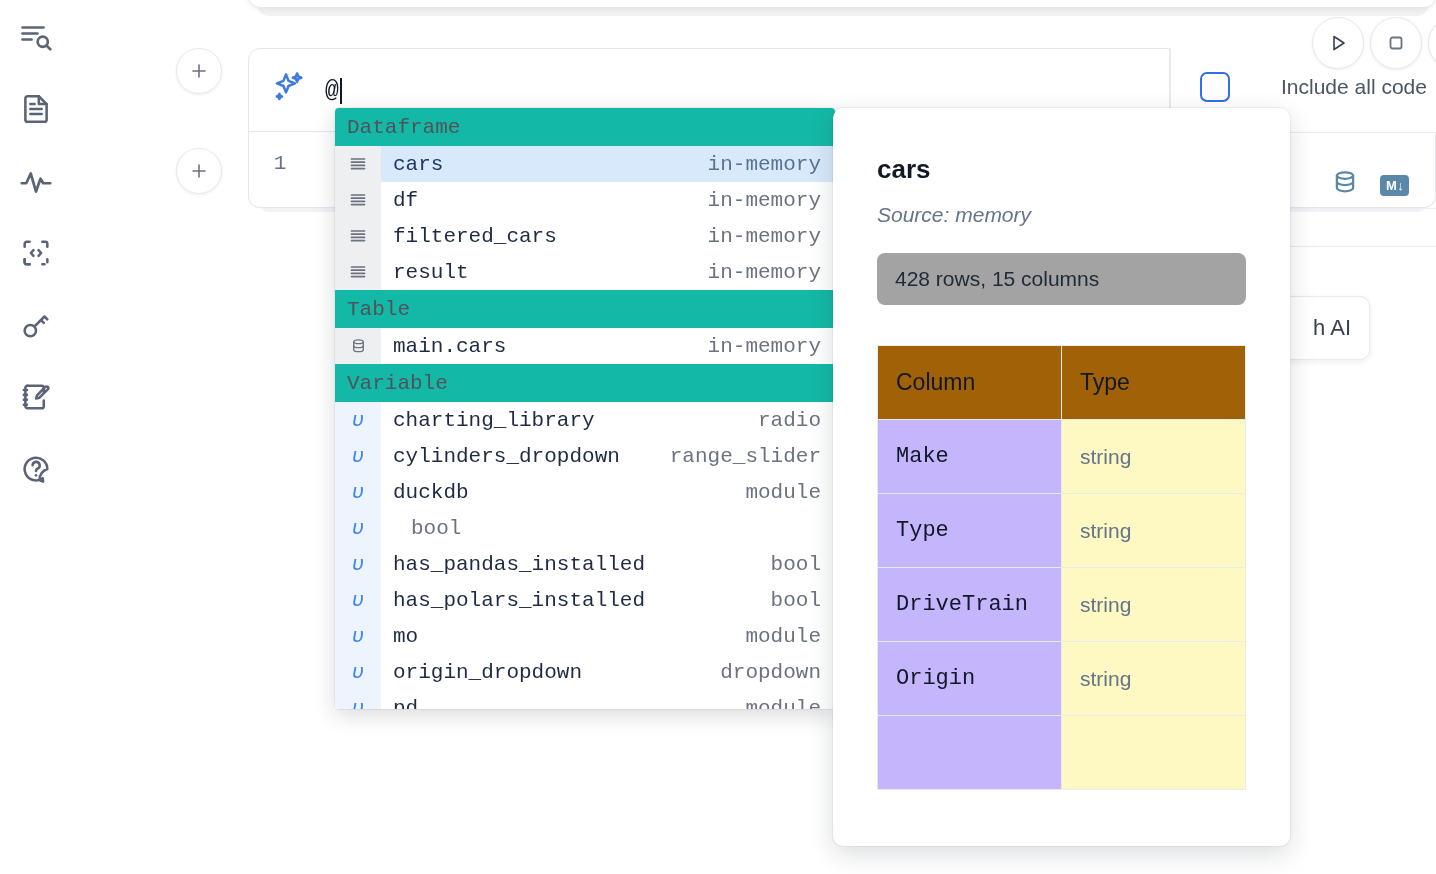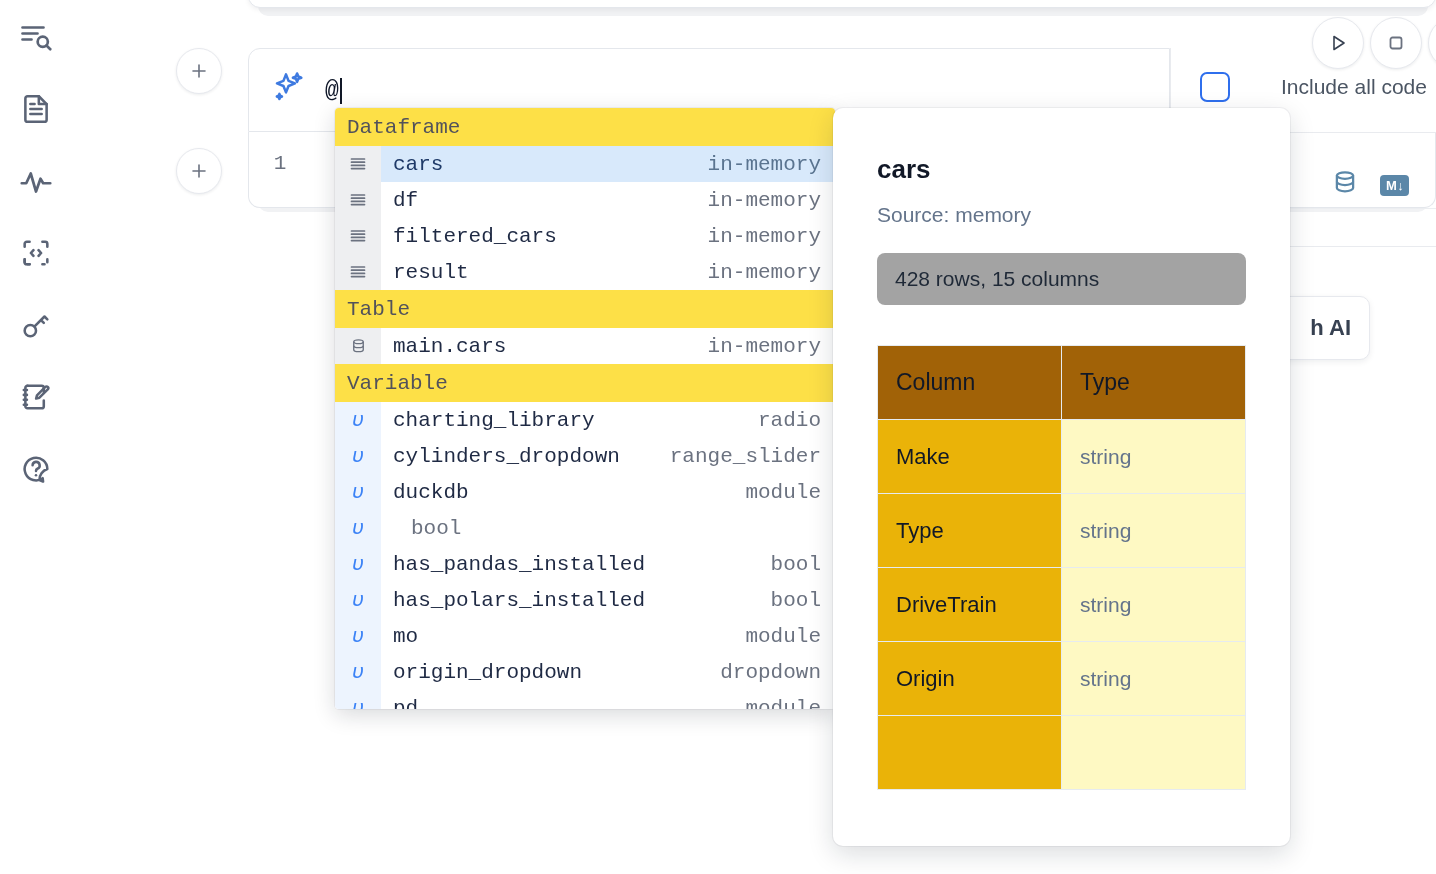--- a/index.html
+++ b/index.html
@@ -91,33 +91,33 @@
   }
 
   .divider-h { position: absolute; background: #e9ebef; height: 1px; }
   .divider-v { position: absolute; background: #e9ebef; width: 1px; }
 
   .ai-chip {
     position: absolute; left: 1222px; top: 296px; width: 148px; height: 64px;
     background: #ffffff; border: 1px solid #e7e9ee; border-radius: 10px;
     box-shadow: 0 2px 6px rgba(16,24,40,.07);
     display: flex; align-items: center; justify-content: flex-end;
-    padding-right: 18px; font-size: 22px; font-weight: bold; color: #374151;
+    padding-right: 18px; font-size: 22px; font-weight: normal; color: #374151;
     overflow: hidden;
   }
 
   
   .ac-list {
     position: absolute; left: 335px; top: 108px; width: 500px; height: 601px;
     background: #ffffff; border-radius: 4px;
     box-shadow: 0 6px 22px rgba(16,24,40,.16), 0 0 0 1px rgba(16,24,40,.05);
     overflow: hidden; z-index: 20;
   }
   .ac-section {
-    height: 38px; background: #fde047; color: #52525b;
+    height: 38px; background: #14b8a6; color: #52525b;
     font-family: "Liberation Mono", monospace; font-size: 21px;
     display: flex; align-items: center; padding-left: 12px;
   }
   .ac-item {
     height: 36px; display: flex; align-items: center; position: relative;
     font-family: "Liberation Mono", monospace; font-size: 21px; cursor: pointer;
     background: #ffffff;
   }
   .ac-item .ico {
     width: 46px; height: 36px; flex: 0 0 46px;
@@ -136,32 +136,32 @@
   .ac-item.selected .ty { color: #5a7490; }
 
   
   .ac-detail {
     position: absolute; left: 833px; top: 108px; width: 457px; height: 738px;
     background: #ffffff; border-radius: 10px;
     box-shadow: 0 8px 26px rgba(16,24,40,.15), 0 0 0 1px rgba(16,24,40,.05);
     overflow: hidden; z-index: 21; padding: 46px 44px 0 44px;
   }
   .d-title { font-size: 26px; font-weight: bold; color: #111827; margin: 0 0 18px 0; }
-  .d-source { font-size: 21px; color: #64748b; margin: 0 0 26px 0; }
+  .d-source { font-size: 21px; color: #64748b; margin: 0 0 26px 0; font-style: italic; }
   .d-shape {
     background: #a3a3a3; border-radius: 8px; padding: 14px 18px;
     font-size: 21px; color: #1f2937; margin-bottom: 40px;
   }
   .d-table { width: 100%; border-collapse: collapse; table-layout: fixed; }
   .d-table th, .d-table td {
     border: 1px solid #e6ebf0; text-align: left; padding: 0 18px; height: 74px;
     vertical-align: middle; overflow: hidden; white-space: nowrap;
   }
   .d-table th { background: #a16207; font-weight: normal; font-size: 23px; color: #111827; }
-  .d-table td.col-name { font-family: Liberation Sans, sans-serif; font-size: 22px; color: #111827; background: #eab308; }
+  .d-table td.col-name { font-family: Liberation Mono, monospace; font-size: 22px; color: #111827; background: #c4b5fd; }
   .d-table td.col-type { font-size: 21px; color: #64748b; background: #fef9c3; }
 </style>
 </head>
 <body>
 
 <div id="root">
 
   <div class="rail">
     <div class="rail-btn" style="top:14px">
       <svg width="36" height="36" viewBox="0 0 24 24" fill="none" stroke="#5b6476" stroke-width="1.8" stroke-linecap="round">

